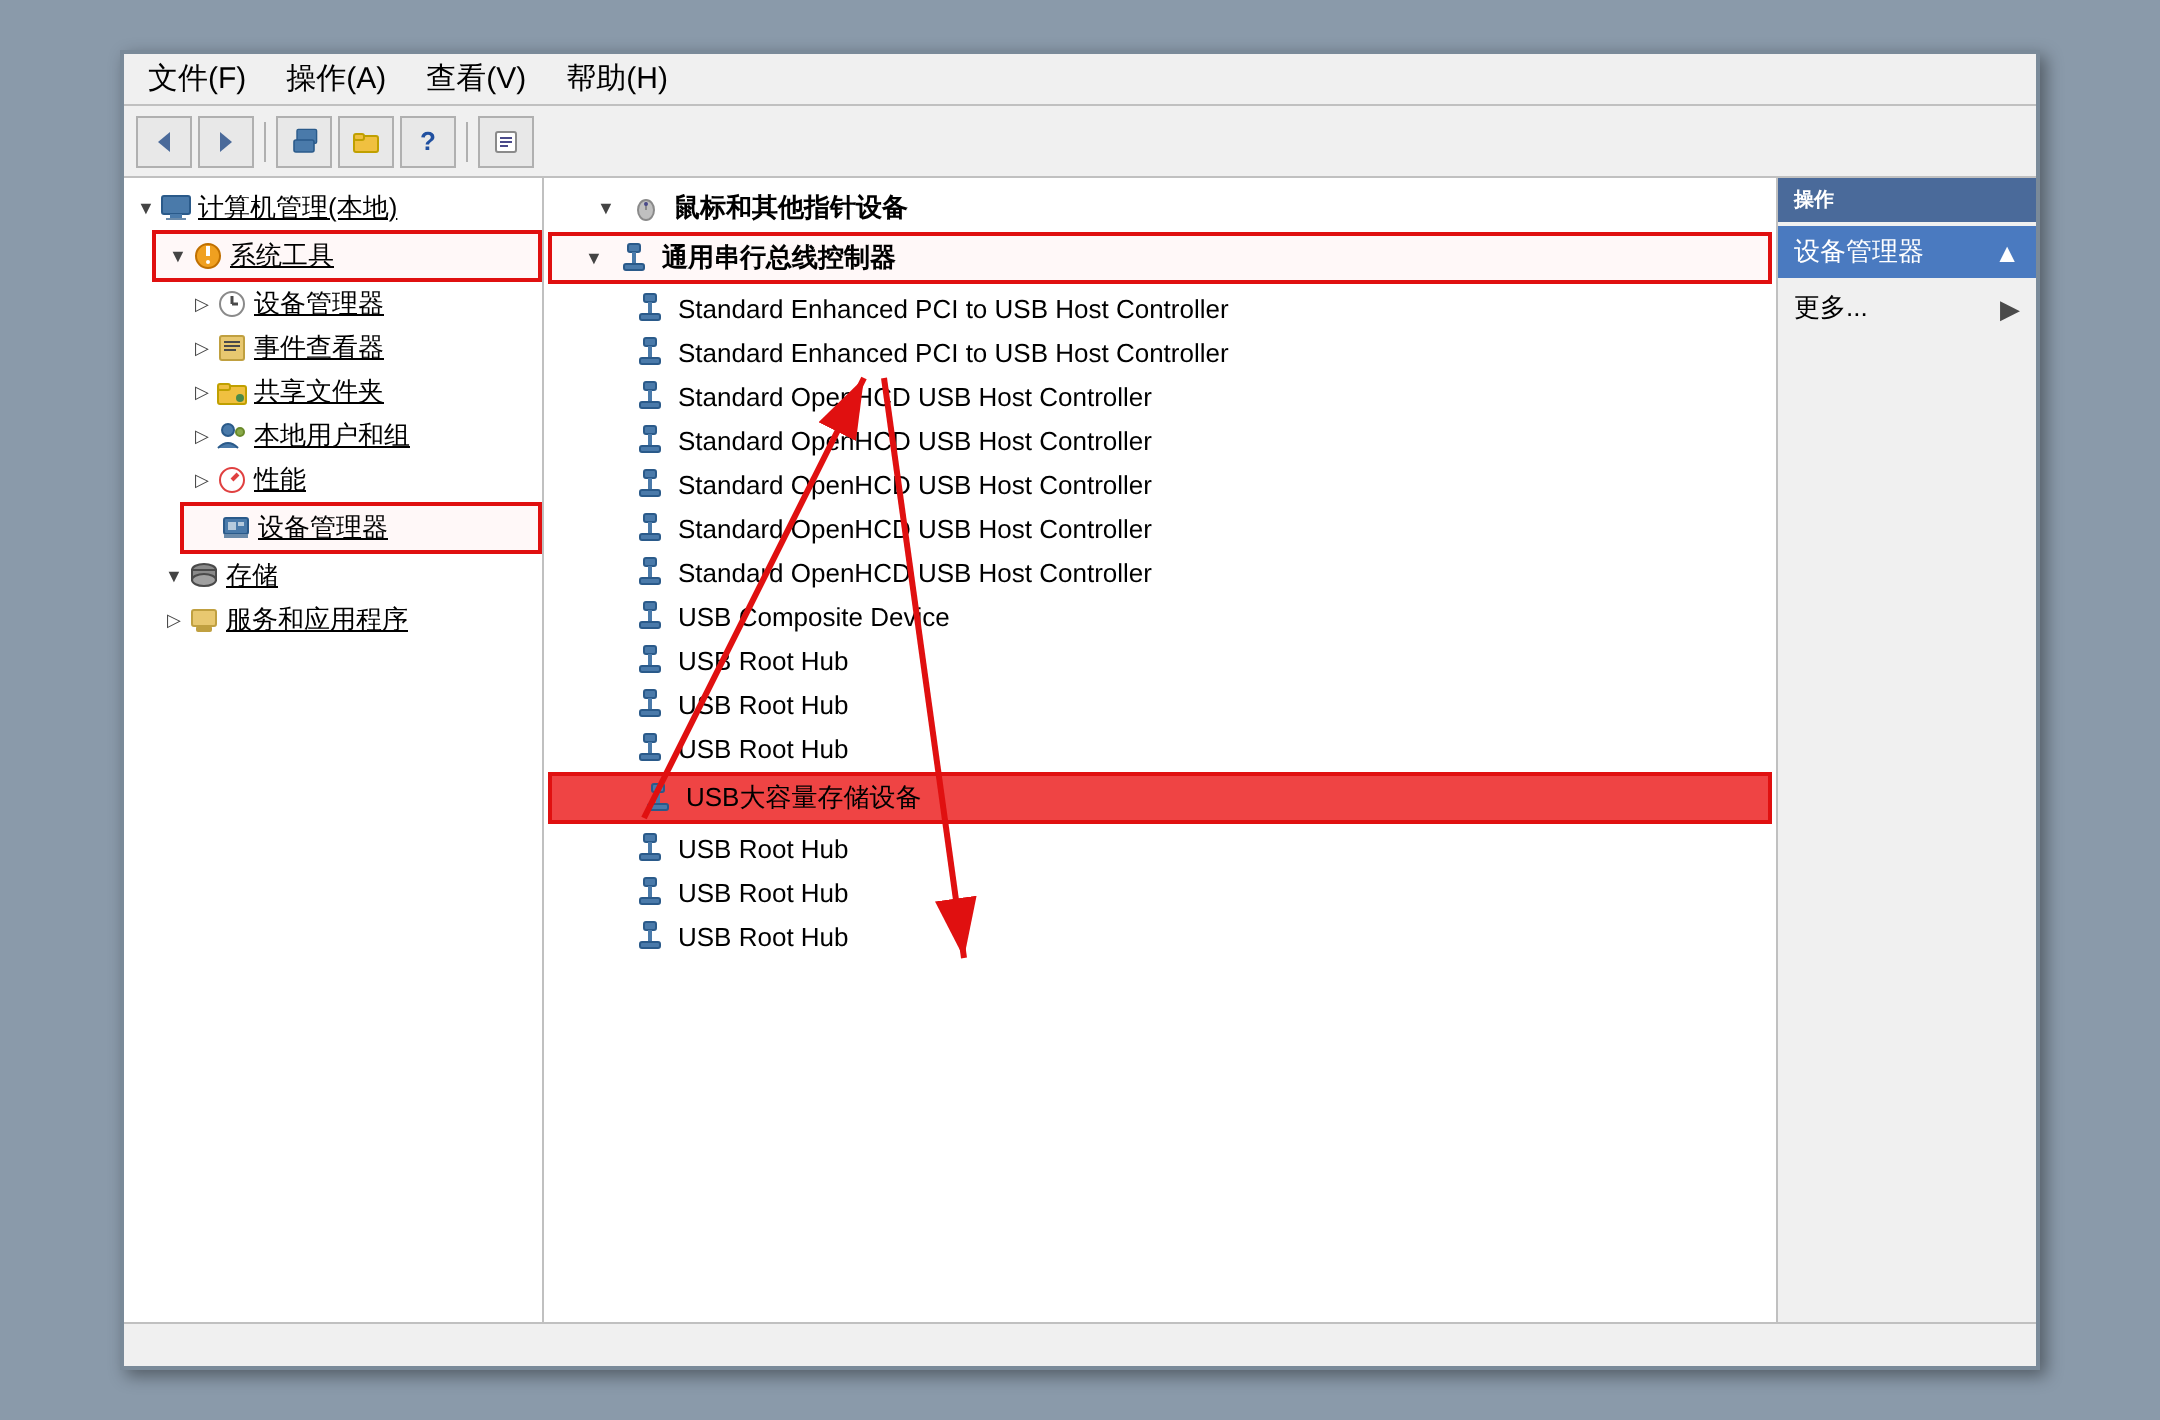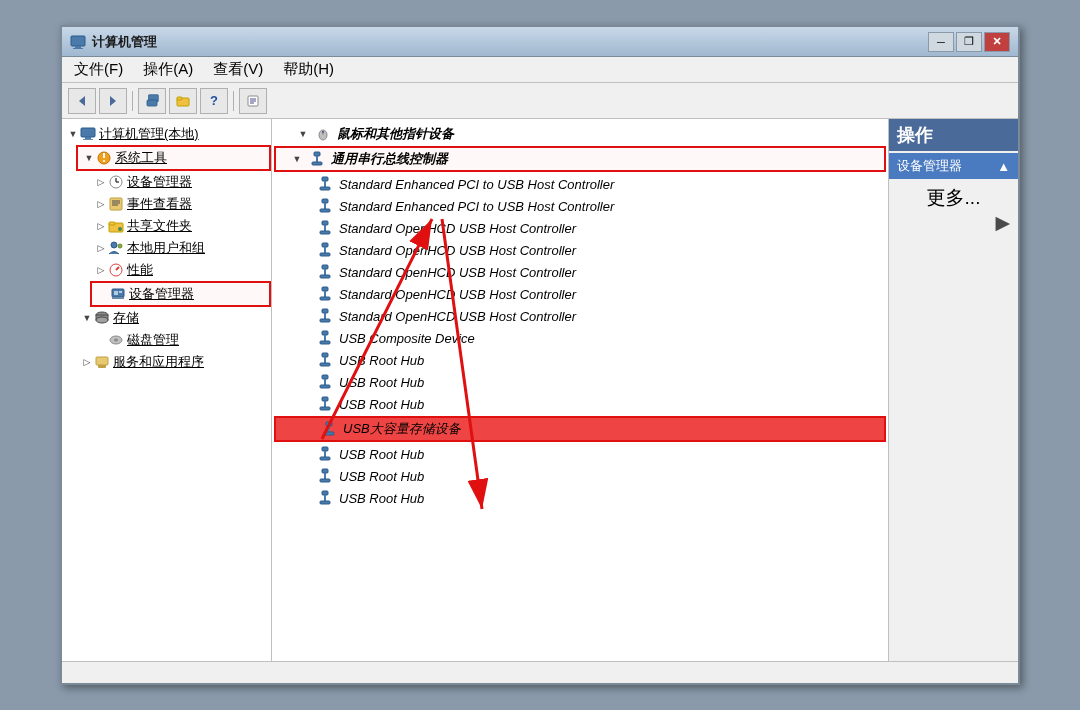--- a/index.html
+++ b/index.html
@@ -161,60 +161,59 @@
     .device-icon {
       width: 18px;
       height: 18px;
       margin-right: 5px;
       display: flex;
       align-items: center;
       justify-content: center;
       font-size: 13px;
       flex-shrink: 0;
     }
-    .device-label { font-size: 13px; font-style: italic; }
+    .device-label { font-size: 13px; }
     .category-item {
       display: flex;
       align-items: center;
       padding: 2px 8px;
       cursor: pointer;
       white-space: nowrap;
       font-weight: bold;
     }
     .right-panel {
       width: 130px;
       background: #f0f0f0;
       border-left: 1px solid #c0c0c0;
       display: flex;
       flex-direction: column;
     }
     .actions-header {
       background: #4a6a9a;
       color: white;
       padding: 4px 8px;
-      font-size: 18px;
+      font-size: 10px;
       font-weight: bold;
     }
     .action-item {
       display: flex;
       align-items: center;
       padding: 4px 8px;
       cursor: pointer;
       font-size: 13px;
       background: #4a7ac0;
       color: white;
       margin: 2px 0;
     }
     .action-item-plain {
       display: flex;
       align-items: center;
       padding: 4px 8px;
       cursor: pointer;
-      font-size: 19px;
-      flex-direction: column;
+      font-size: 13px;
     }
     .status-bar {
       height: 22px;
       background: #f0f0f0;
       border-top: 1px solid #c0c0c0;
       display: flex;
       align-items: center;
       padding: 0 8px;
       font-size: 12px;
       color: #444;
@@ -229,37 +228,20 @@
       text-shadow: 1px 1px 2px rgba(0,0,0,0.5);
     }
   </style>
 </head>
 <body>
 
 <div style="position:relative; width:1080px; height:710px; background:#8a9aaa; display:flex; align-items:center; justify-content:center;">
 
   <div class="window">
 
-    <div class="title-bar">
-      <div class="title-left">
-        <div class="title-icon">
-          <svg width="16" height="16" viewBox="0 0 16 16">
-            <rect x="1" y="2" width="14" height="10" rx="1" fill="#4a7aaa" stroke="#2a5a8a" stroke-width="1"></rect>
-            <rect x="5" y="12" width="6" height="2" fill="#4a7aaa"></rect>
-            <rect x="3" y="14" width="10" height="1" fill="#4a7aaa"></rect>
-          </svg>
-        </div>
-        <span class="title-text">计算机管理</span>
-      </div>
-      <div class="window-controls">
-        <div class="wc-btn">─</div>
-        <div class="wc-btn">❐</div>
-        <div class="wc-btn close">✕</div>
-      </div>
-    </div>
 
     <div class="menu-bar">
       <div class="menu-item">文件(F)</div>
       <div class="menu-item">操作(A)</div>
       <div class="menu-item">查看(V)</div>
       <div class="menu-item">帮助(H)</div>
     </div>
 
     <div class="toolbar">
       <div class="tb-btn">
@@ -405,30 +387,20 @@
           <div class="tree-icon">
             <svg width="16" height="16" viewBox="0 0 16 16">
               <ellipse cx="8" cy="5" rx="6" ry="3" fill="#8a8a8a" stroke="#4a4a4a" stroke-width="1"></ellipse>
               <rect x="2" y="5" width="12" height="5" fill="#8a8a8a" stroke="#4a4a4a" stroke-width="1"></rect>
               <ellipse cx="8" cy="10" rx="6" ry="3" fill="#a0a0a0" stroke="#4a4a4a" stroke-width="1"></ellipse>
             </svg>
           </div>
           <span class="tree-label">存储</span>
         </div>
 
-        <div class="tree-item indent-2">
-          <div class="tree-expand"> </div>
-          <div class="tree-icon">
-            <svg width="16" height="16" viewBox="0 0 16 16">
-              <ellipse cx="8" cy="8" rx="6" ry="4" fill="#c0c0c0" stroke="#8a8a8a" stroke-width="1"></ellipse>
-              <ellipse cx="8" cy="8" rx="2" ry="1.5" fill="#8a8a8a"></ellipse>
-            </svg>
-          </div>
-          <span class="tree-label">磁盘管理</span>
-        </div>
 
         <div class="tree-item indent-1">
           <div class="tree-expand">▷</div>
           <div class="tree-icon">
             <svg width="16" height="16" viewBox="0 0 16 16">
               <rect x="2" y="3" width="12" height="8" rx="1" fill="#e8c870" stroke="#c0a040" stroke-width="1"></rect>
               <rect x="4" y="11" width="8" height="3" rx="1" fill="#c0a040"></rect>
             </svg>
           </div>
           <span class="tree-label">服务和应用程序</span>

